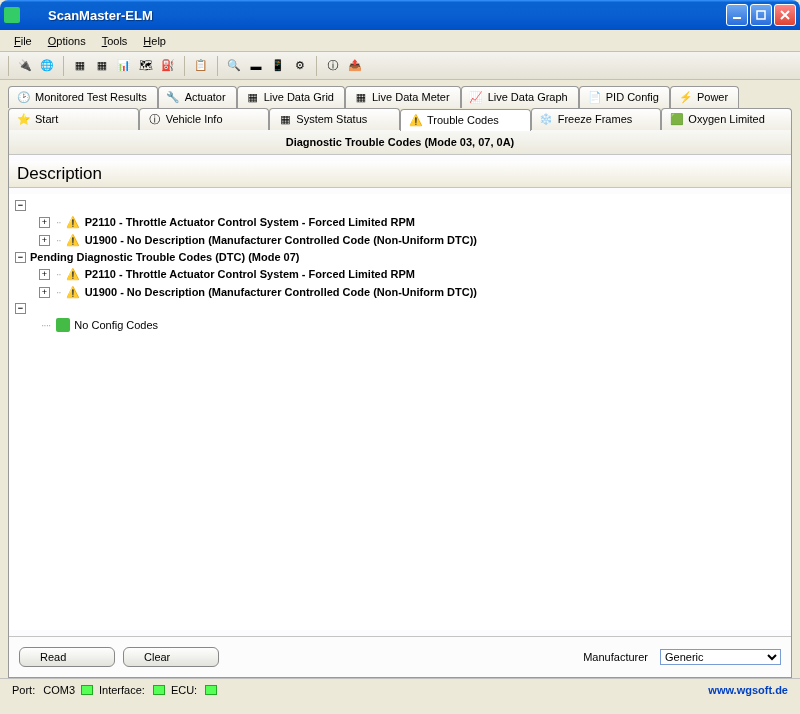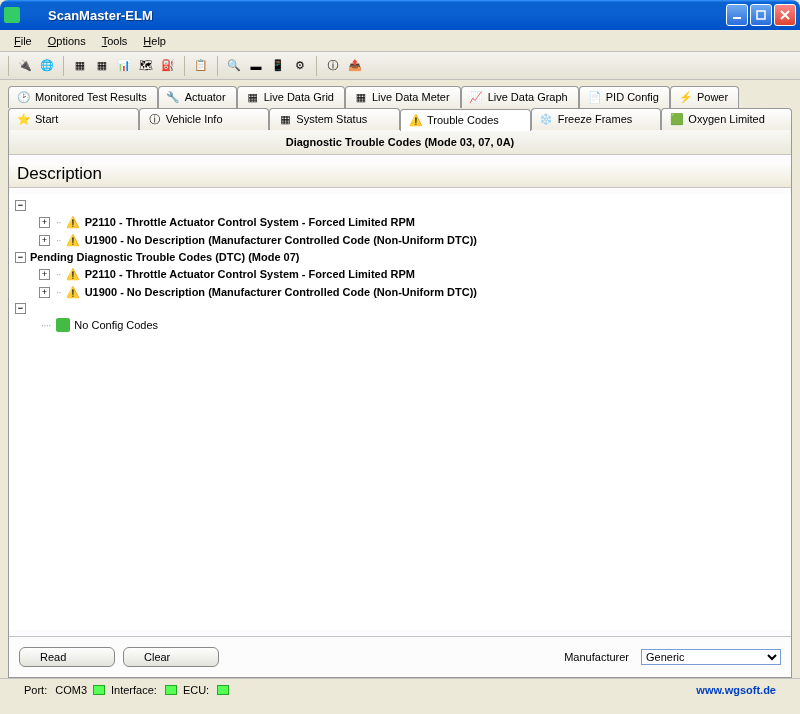--- a/index.html
+++ b/index.html
@@ -191,35 +191,35 @@
     min-width: 96px;
     padding: 3px 20px;
     border: 1px solid #888;
     background: linear-gradient(#fefefe,#e3e3dc);
     border-radius: 6px;
     cursor: default;
   }
   .bottom-bar .spacer { flex: 1; }
   .bottom-bar label { margin-right: 4px; text-align: center; }
   .bottom-bar select {
-    width: 140px;
+    width: 121px;
     font-family: inherit;
     font-size: 11px;
     border: 1px solid #7a9cd4;
     background: #fff;
   }
 
   
   .statusbar {
     height: 22px;
     background: #ece9d8;
     border-top: 1px solid #c0c0c0;
     display: flex;
     align-items: center;
-    padding: 0 24px;
+    padding: 0 12px;
     gap: 6px;
     font-size: 11px;
   }
   .statusbar .led {
     width: 12px; height: 10px;
     border: 1px solid #2a2;
     background: #5f5;
     display: inline-block;
   }
   .statusbar .label { margin-right: 2px; }

